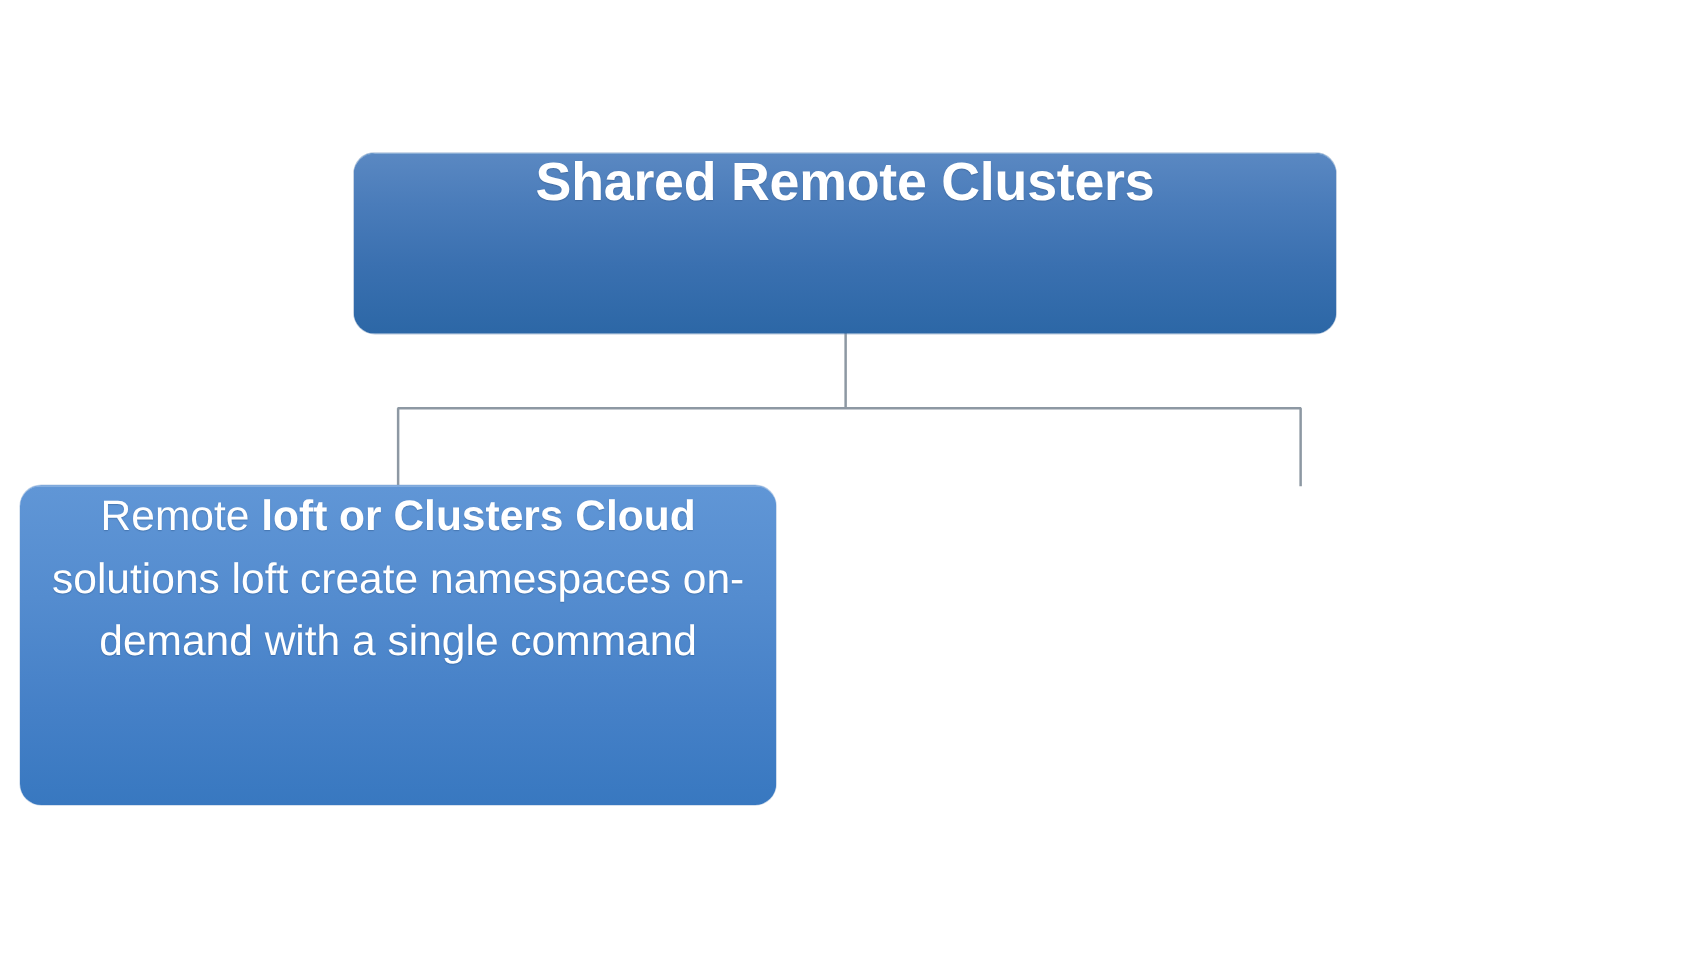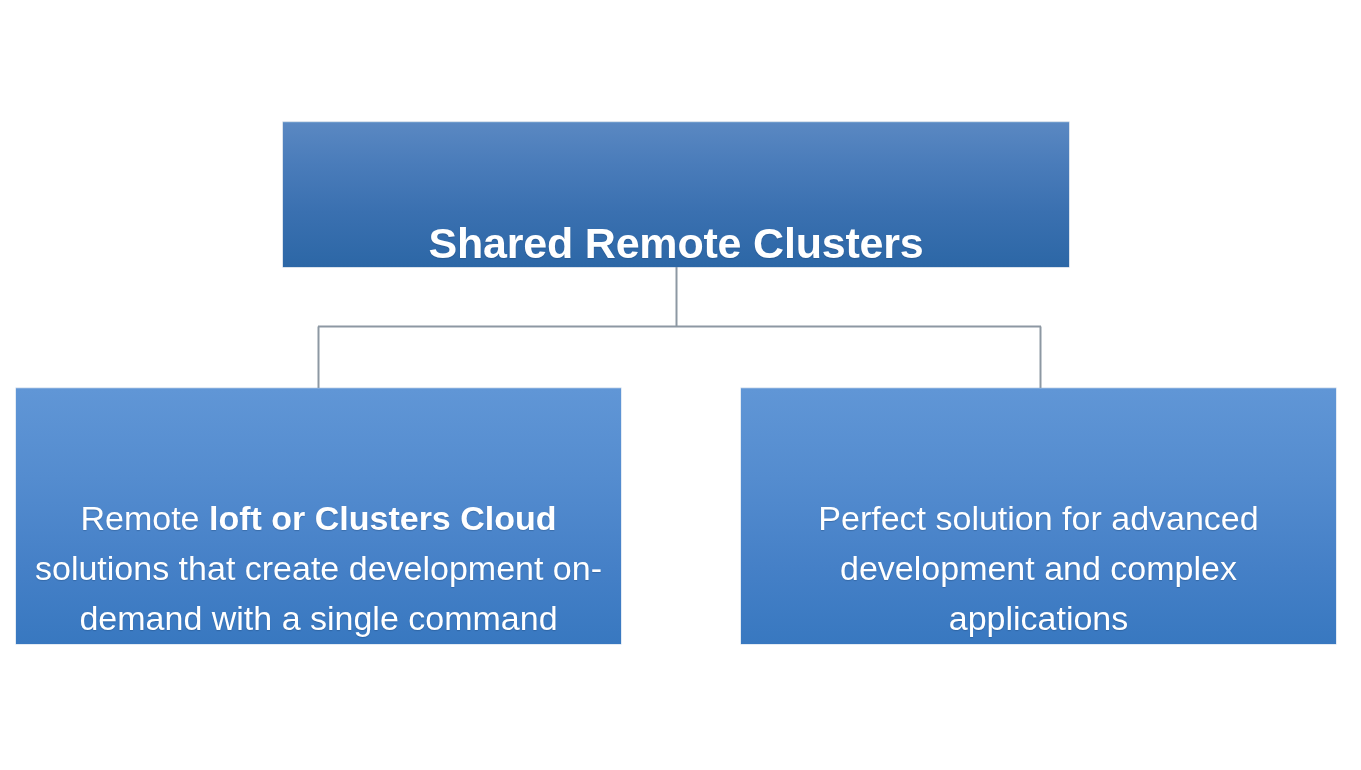--- a/index.html
+++ b/index.html
@@ -27,25 +27,26 @@
     width: 1361px;
     height: 770px;
     pointer-events: none;
   }
 
   
   .node {
     position: absolute;
     box-sizing: border-box;
     display: flex;
-    align-items: flex-end;
+    align-items: flex-start;
     justify-content: center;
     text-align: center;
     color: #ffffff;
     z-index: 2;
+    border-radius: 17px;
   }
 
   
   .node-root {
     left: 283px;
     top: 122px;
     width: 786px;
     height: 145px;
     background: linear-gradient(to bottom,
                 #5a88c2 0%,
@@ -108,21 +109,18 @@
 
     <line x1="1040.5" y1="326.5" x2="1040.5" y2="389" stroke="#8d98a3" stroke-width="2"></line>
   </svg>
 
   <div class="node node-root">
     <div class="node-text">Shared Remote Clusters</div>
   </div>
 
   <div class="node node-child left">
     <div class="node-text">
-      <span>Remote </span><b>loft or Clusters Cloud</b><span> solutions that create development on-demand with a single command</span>
+      <span>Remote </span><b>loft or Clusters Cloud</b><span> solutions loft create namespaces on-demand with a single command</span>
     </div>
   </div>
 
-  <div class="node node-child right">
-    <div class="node-text">Perfect solution for advanced development and complex applications</div>
-  </div>
 
 </div>
 
 </body></html>

